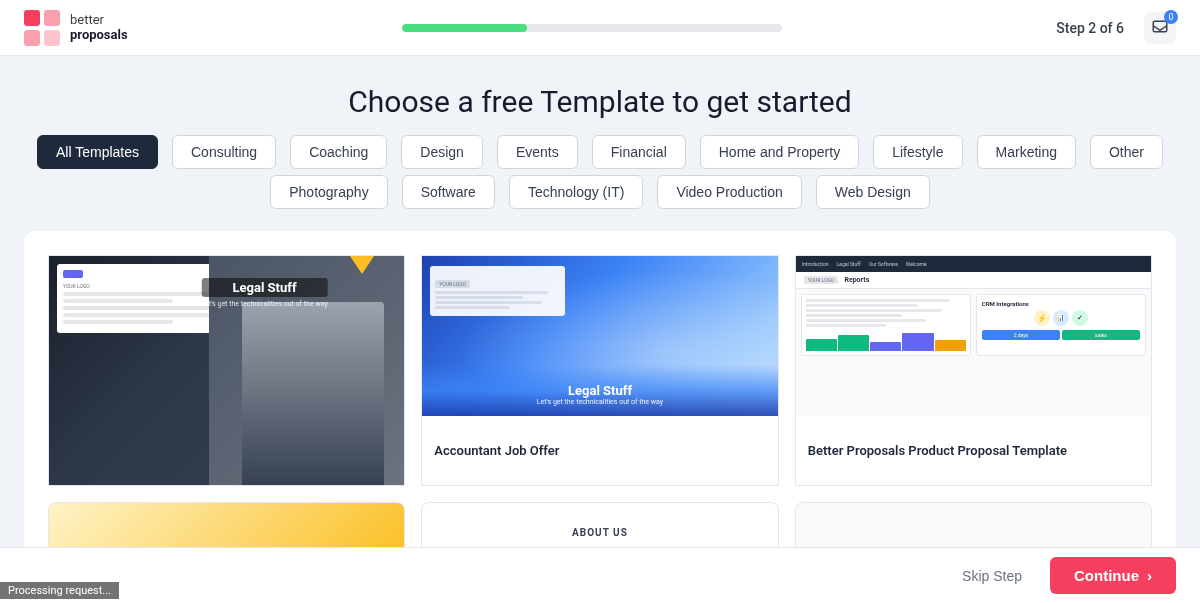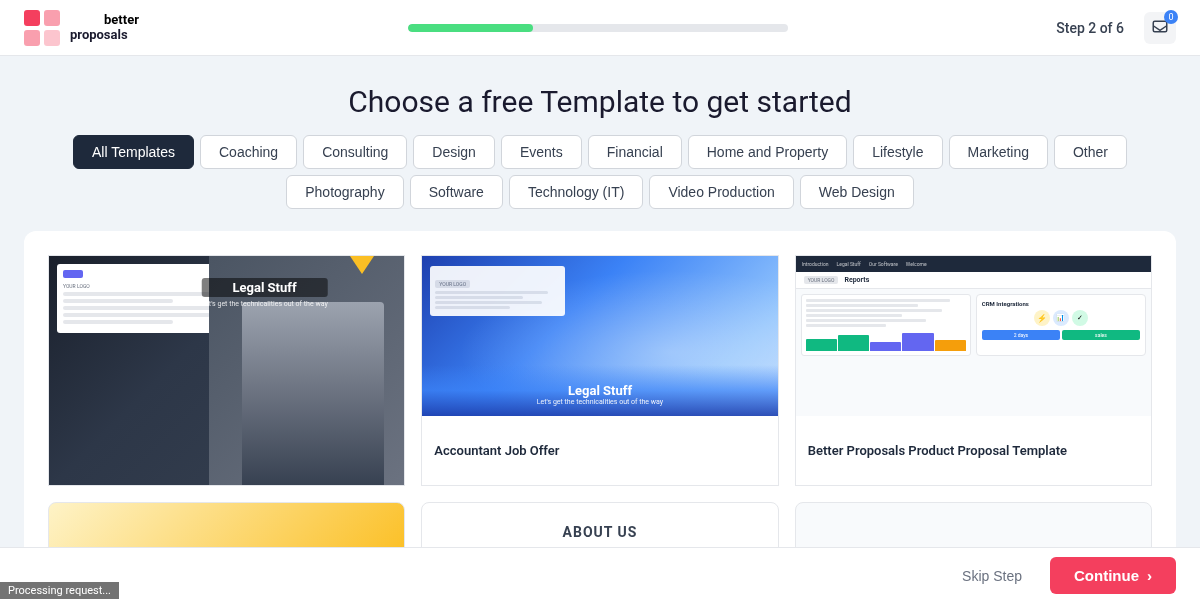--- a/index.html
+++ b/index.html
@@ -29,23 +29,22 @@
       width: 36px;
       height: 36px;
     }
     .logo-text {
       display: flex;
       flex-direction: column;
       line-height: 1.1;
     }
     .logo-better {
       font-size: 13px;
-      font-weight: 700;
-      color: #000000;
-      margin-left: 34px;
+      font-weight: 400;
+      color: #404040;
     }
     .logo-proposals {
       font-size: 13px;
       font-weight: 700;
       color: #1a1a2e;
     }
 
     .header-center {
       flex: 1;
       display: flex;
@@ -116,21 +115,21 @@
     }
 
     
     .filter-section {
       padding: 0 24px 16px;
       background: #f0f4f8;
     }
     .filter-row {
       display: flex;
       flex-wrap: wrap;
-      gap: 6px;
+      gap: 14px;
       justify-content: center;
       margin-bottom: 6px;
     }
     .filter-btn {
       padding: 8px 18px;
       border-radius: 6px;
       border: 1.5px solid #d1d5db;
       background: #fff;
       color: #374151;
       font-size: 14px;
@@ -339,22 +338,22 @@
 
 <div class="scrollable-content">
 
   <div class="page-title-section">
     <h1 class="page-title">Choose a free Template to get started</h1>
   </div>
 
   <div class="filter-section">
     <div class="filter-row">
       <button class="filter-btn active">All Templates</button>
+      <button class="filter-btn">Consulting</button>
       <button class="filter-btn">Coaching</button>
-      <button class="filter-btn">Consulting</button>
       <button class="filter-btn">Design</button>
       <button class="filter-btn">Events</button>
       <button class="filter-btn">Financial</button>
       <button class="filter-btn">Home and Property</button>
       <button class="filter-btn">Lifestyle</button>
       <button class="filter-btn">Marketing</button>
       <button class="filter-btn">Other</button>
     </div>
     <div class="filter-row">
       <button class="filter-btn">Photography</button>
@@ -479,21 +478,21 @@
         <div class="template-card-footer">
           <div class="template-card-name">Better Proposals Product Proposal Template</div>
         </div>
       </div>
 
     </div>
 
     <div style="display:grid;grid-template-columns:repeat(3,1fr);gap:16px;margin-top:16px;">
       <div class="partial-card" style="background:linear-gradient(135deg,#fef3c7,#fbbf24);"></div>
       <div class="partial-card" style="background:#fff;display:flex;align-items:center;justify-content:center;">
-        <span style="font-size:14px;font-weight:700;color:#374151;letter-spacing:1px;">ABOUT US</span>
+        <span style="font-size:10px;font-weight:700;color:#374151;letter-spacing:1px;">ABOUT US</span>
       </div>
       <div class="partial-card" style="background:#f8fafc;"></div>
     </div>
   </div>
 
 </div>
 
 <div class="bottom-bar">
   <button class="skip-btn">Skip Step</button>
   <button class="continue-btn">

